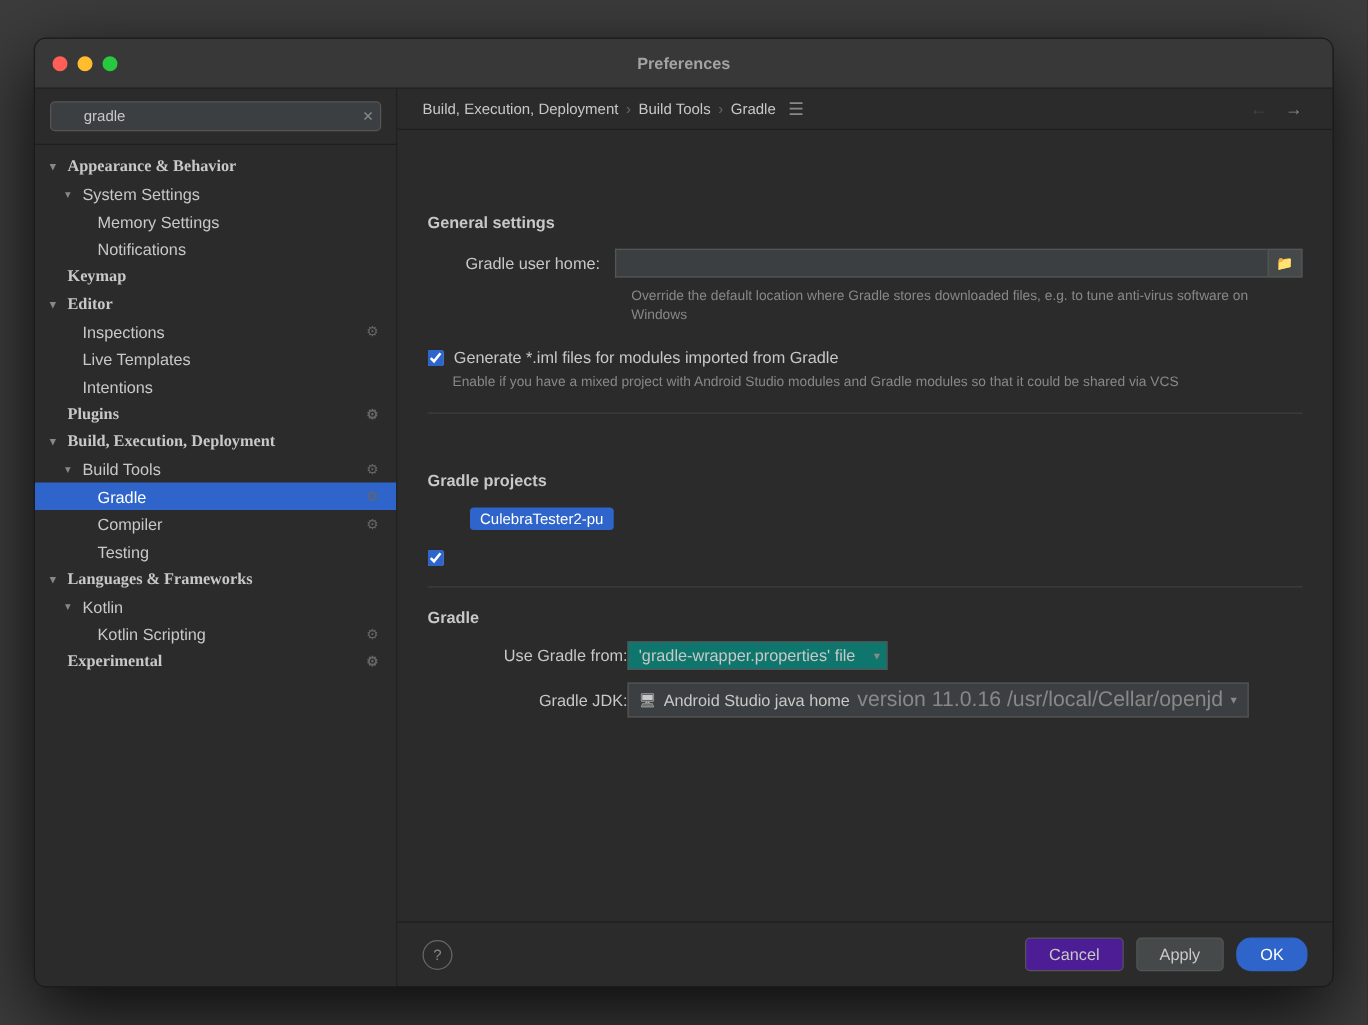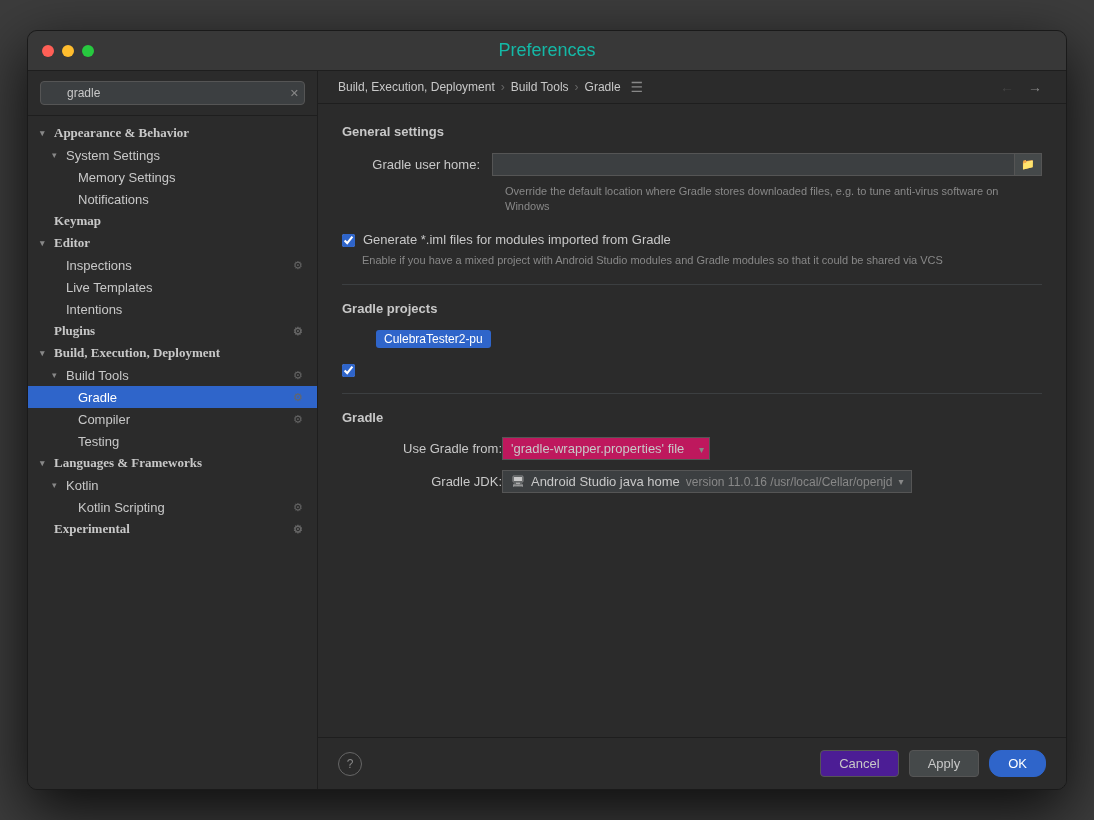--- a/index.html
+++ b/index.html
@@ -47,23 +47,23 @@
     .traffic-light {
       width: 12px;
       height: 12px;
       border-radius: 50%;
     }
     .tl-close { background: #ff5f56; }
     .tl-minimize { background: #ffbd2e; }
     .tl-maximize { background: #27c93f; }
 
     .title-text {
-      color: #14b8a6;
-      font-size: 18px;
-      font-weight: 400;
+      color: #a3a3a3;
+      font-size: 13px;
+      font-weight: 700;
     }
 
     .content {
       display: flex;
       flex: 1;
       overflow: hidden;
     }
 
     
     .sidebar {
@@ -233,20 +233,21 @@
 
     .settings-content::-webkit-scrollbar { width: 6px; }
     .settings-content::-webkit-scrollbar-thumb { background: #555; border-radius: 3px; }
     .settings-content::-webkit-scrollbar-track { background: transparent; }
 
     .section-title {
       color: #c8c8c8;
       font-size: 13px;
       font-weight: 600;
       margin-bottom: 14px;
+      margin-top: 46px;
     }
 
     .form-row {
       display: flex;
       align-items: center;
       margin-bottom: 8px;
     }
 
     .form-label {
       color: #c8c8c8;
@@ -357,21 +358,21 @@
     .gradle-label {
       color: #c8c8c8;
       font-size: 13px;
       width: 160px;
       flex-shrink: 0;
       text-align: right;
       padding-right: 0;
     }
 
     .styled-select {
-      background: #be185d;
+      background: #0f766e;
       border: 1px solid #555;
       color: #c8c8c8;
       padding: 3px 8px;
       font-size: 13px;
       outline: none;
       cursor: pointer;
       appearance: none;
       -webkit-appearance: none;
       padding-right: 24px;
       position: relative;
@@ -410,21 +411,21 @@
       gap: 6px;
       min-width: 380px;
     }
 
     .jdk-icon {
       font-size: 11px;
     }
 
     .jdk-version {
       color: #888;
-      font-size: 12px;
+      font-size: 17px;
     }
 
     
     .bottom-bar {
       padding: 12px 20px;
       display: flex;
       align-items: center;
       justify-content: flex-end;
       gap: 10px;
       border-top: 1px solid #1e1e1e;

